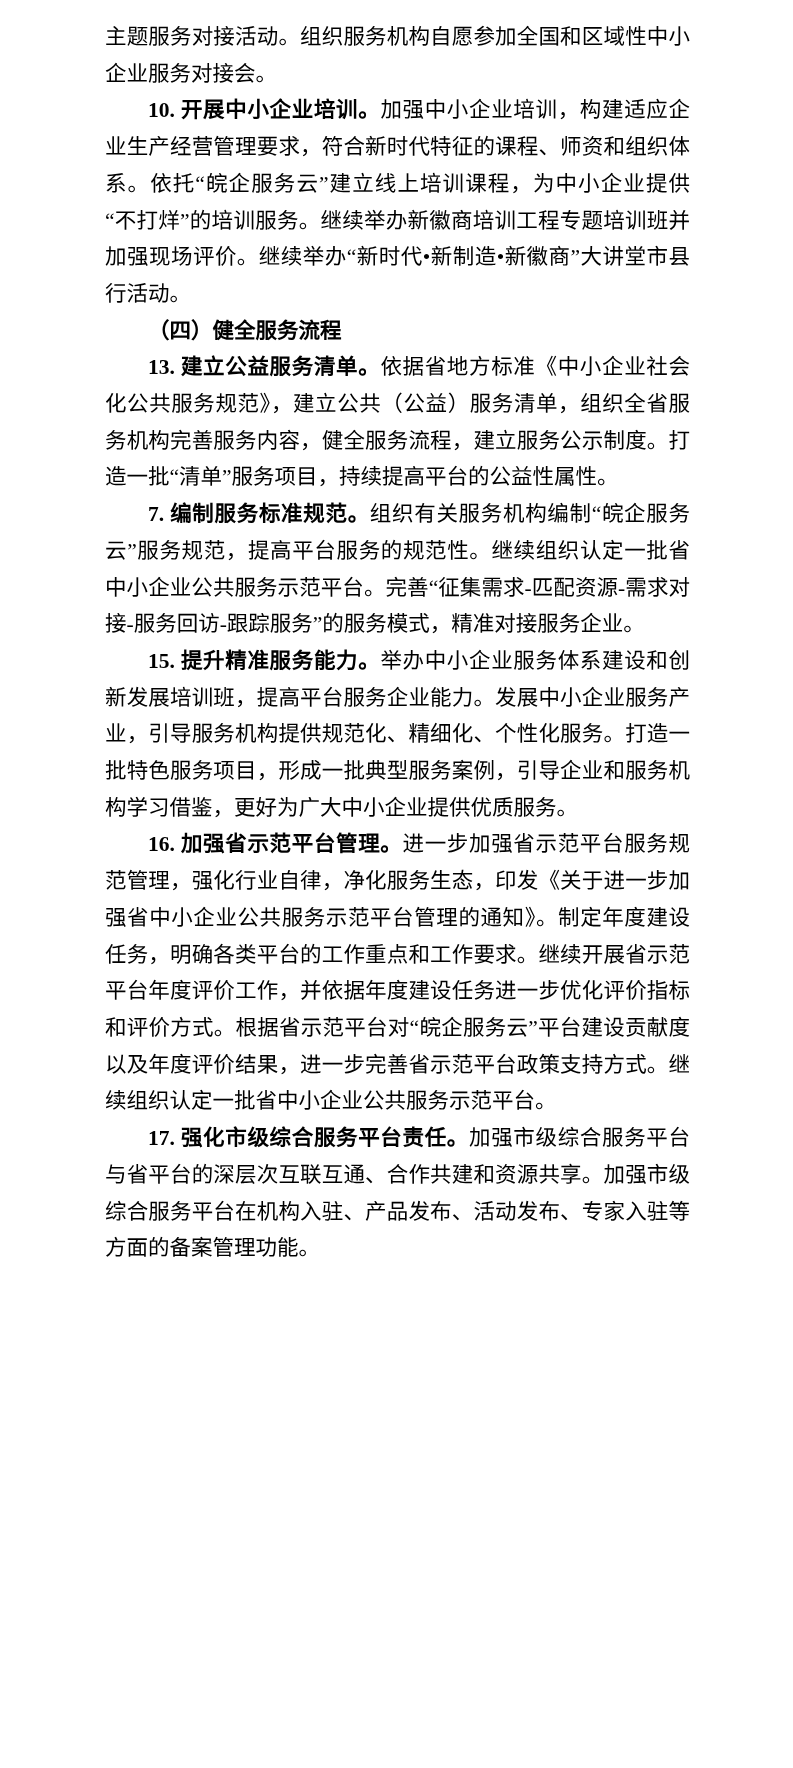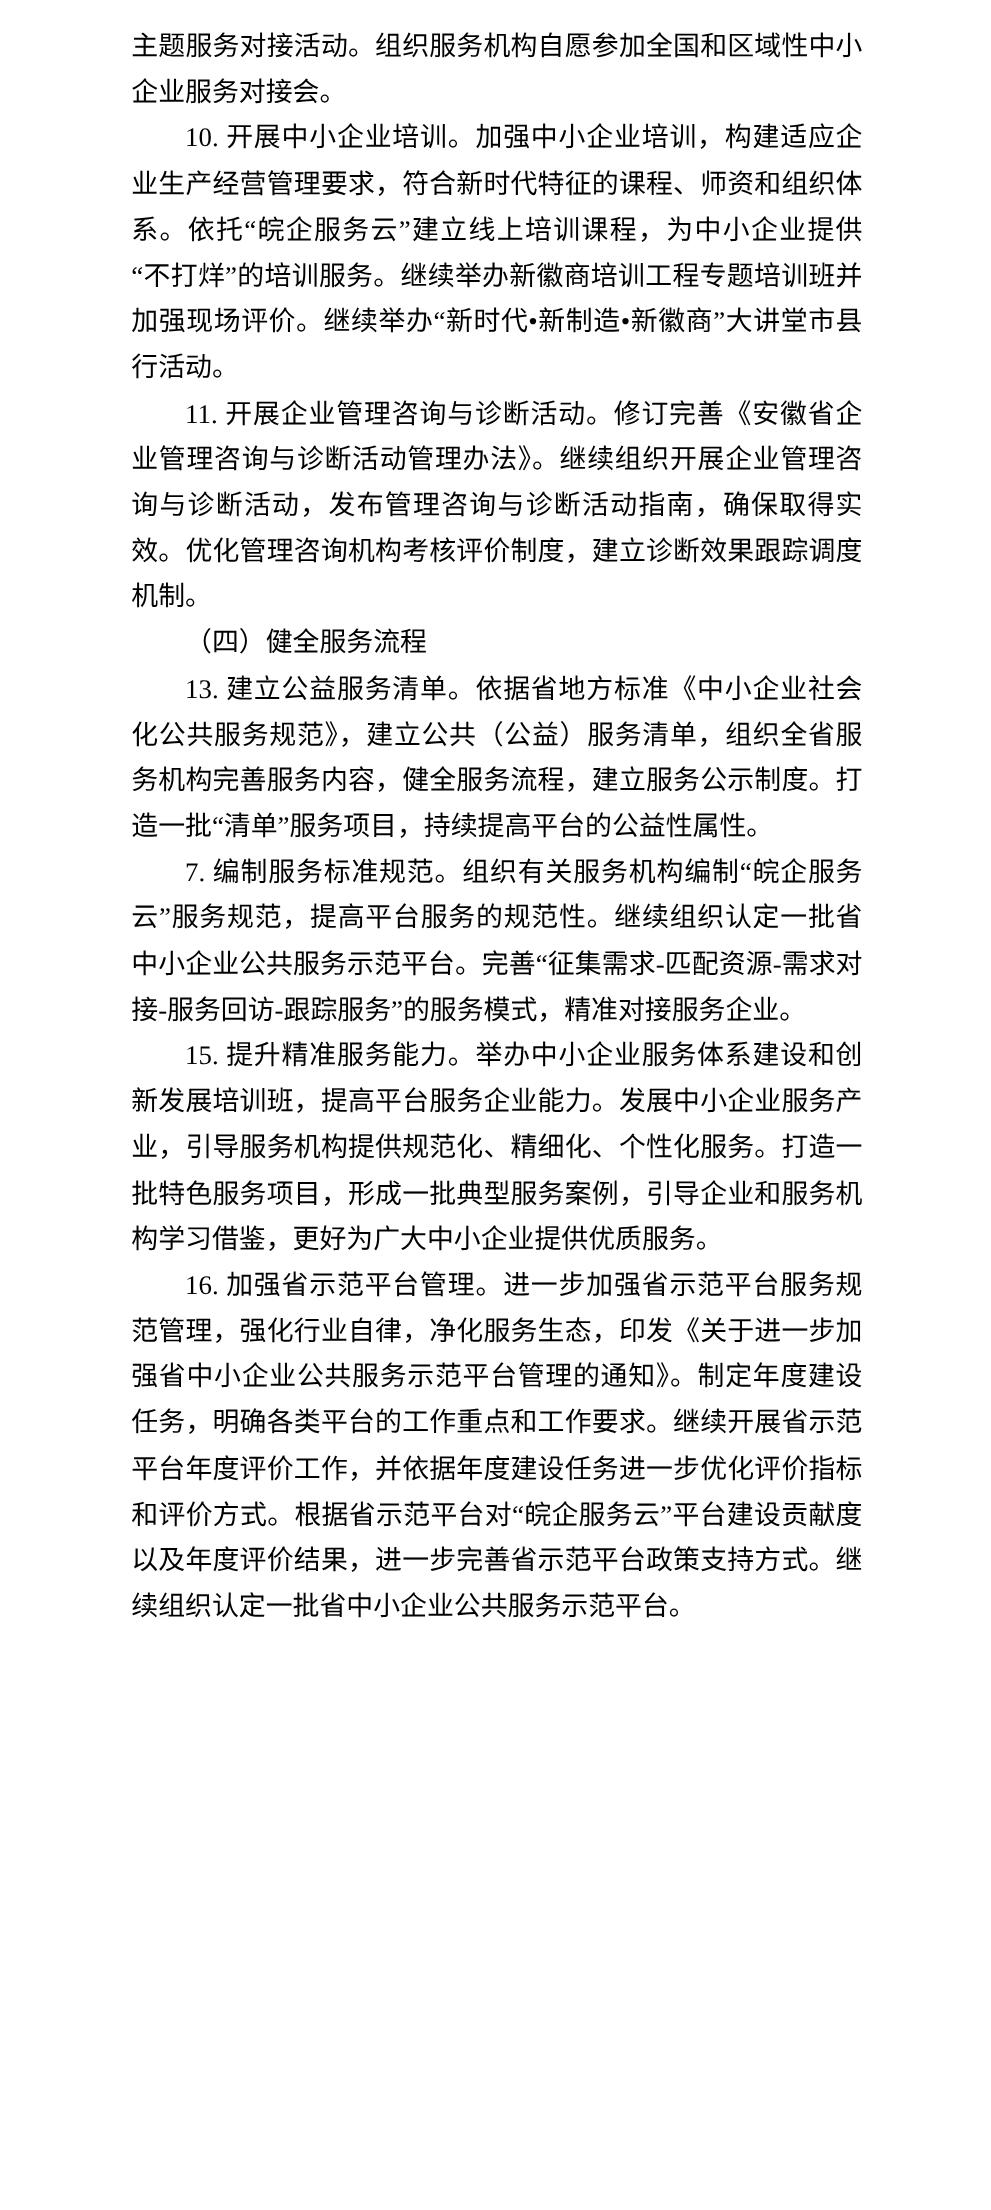--- a/index.html
+++ b/index.html
@@ -24,40 +24,40 @@
     margin: 0;
     padding: 0;
     text-align: justify;
     text-justify: inter-ideograph;
     text-indent: 2em;
     word-break: break-all;
   }
   p.para.continuation { text-indent: 0; }
   p.para.section { font-weight: bold; }
   p.para.attachment { margin-top: 37px; }
-  .lead { font-weight: normal; }
+  .lead { font-weight: bold; }
 </style>
 </head>
 <body>
 
 <div class="page">
 
   <p class="para continuation"><span class="lead"></span><span>主题服务对接活动。组织服务机构自愿参加全国和区域性中小企业服务对接会。</span></p>
 
   <p class="para item"><span class="lead">10. 开展中小企业培训。</span><span>加强中小企业培训，构建适应企业生产经营管理要求，符合新时代特征的课程、师资和组织体系。依托“皖企服务云”建立线上培训课程，为中小企业提供“不打烊”的培训服务。继续举办新徽商培训工程专题培训班并加强现场评价。继续举办“新时代•新制造•新徽商”大讲堂市县行活动。</span></p>
 
-  <p class="para item"><span class="lead">11. 开展企业管理咨询与诊断活动。</span><span>修订完善《安徽省企业管理咨询与诊断活动管理办法》。继续组织开展企业管理咨询与诊断活动，发布管理咨询与诊断活动指南，确保取得实效。优化管理咨询机构考核评价制度，建立诊断效果跟踪调度机制。</span></p>
 
 
   <p class="para section"><span class="lead">（四）健全服务流程</span></p>
 
   <p class="para item"><span class="lead">13. 建立公益服务清单。</span><span>依据省地方标准《中小企业社会化公共服务规范》，建立公共（公益）服务清单，组织全省服务机构完善服务内容，健全服务流程，建立服务公示制度。打造一批“清单”服务项目，持续提高平台的公益性属性。</span></p>
 
   <p class="para item"><span class="lead">7. 编制服务标准规范。</span><span>组织有关服务机构编制“皖企服务云”服务规范，提高平台服务的规范性。继续组织认定一批省中小企业公共服务示范平台。完善“征集需求-匹配资源-需求对接-服务回访-跟踪服务”的服务模式，精准对接服务企业。</span></p>
 
   <p class="para item"><span class="lead">15. 提升精准服务能力。</span><span>举办中小企业服务体系建设和创新发展培训班，提高平台服务企业能力。发展中小企业服务产业，引导服务机构提供规范化、精细化、个性化服务。打造一批特色服务项目，形成一批典型服务案例，引导企业和服务机构学习借鉴，更好为广大中小企业提供优质服务。</span></p>
 
 
   <p class="para item"><span class="lead">16. 加强省示范平台管理。</span><span>进一步加强省示范平台服务规范管理，强化行业自律，净化服务生态，印发《关于进一步加强省中小企业公共服务示范平台管理的通知》。制定年度建设任务，明确各类平台的工作重点和工作要求。继续开展省示范平台年度评价工作，并依据年度建设任务进一步优化评价指标和评价方式。根据省示范平台对“皖企服务云”平台建设贡献度以及年度评价结果，进一步完善省示范平台政策支持方式。继续组织认定一批省中小企业公共服务示范平台。</span></p>
 
+  <p class="para item"><span class="lead">17. 强化市级综合服务平台责任。</span><span>加强市级综合服务平台与省平台的深层次互联互通、合作共建和资源共享。加强市级综合服务平台在机构入驻、产品发布、活动发布、专家入驻等方面的备案管理功能。</span></p>
 
 
 </div>
 
 </body></html>

